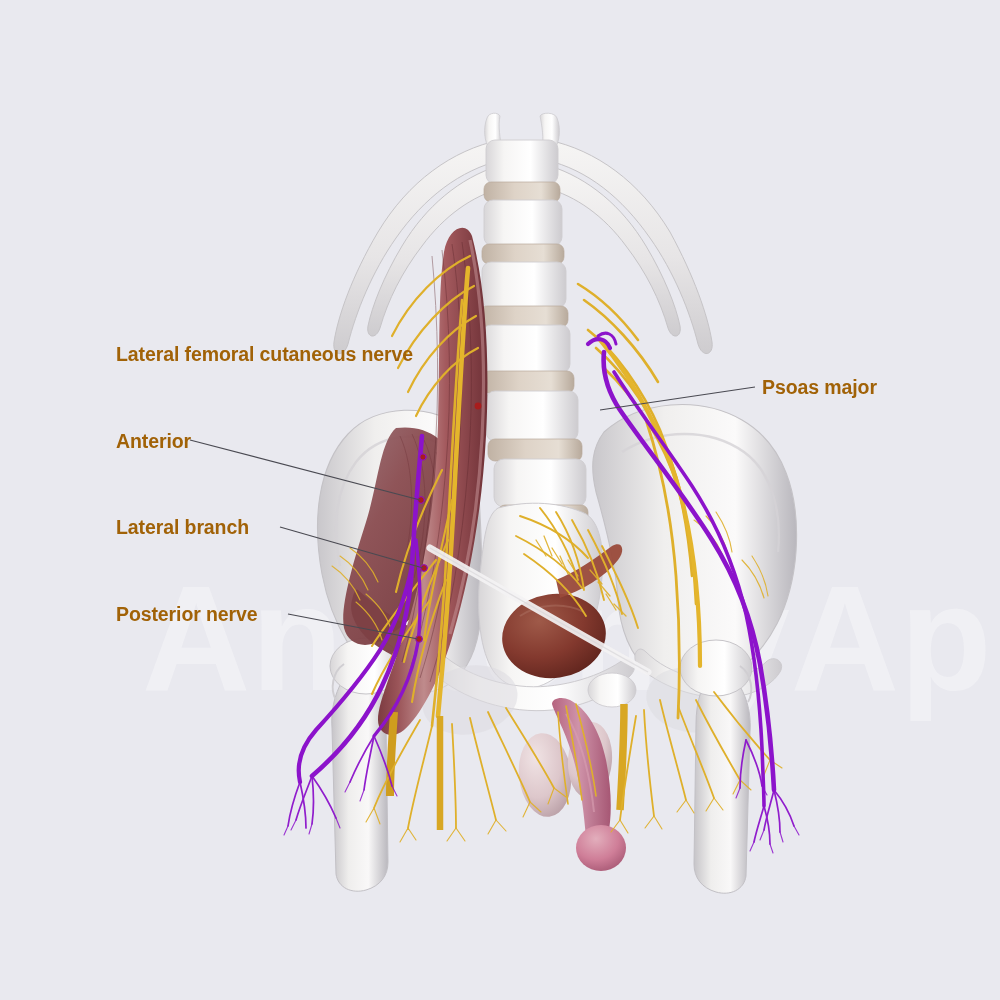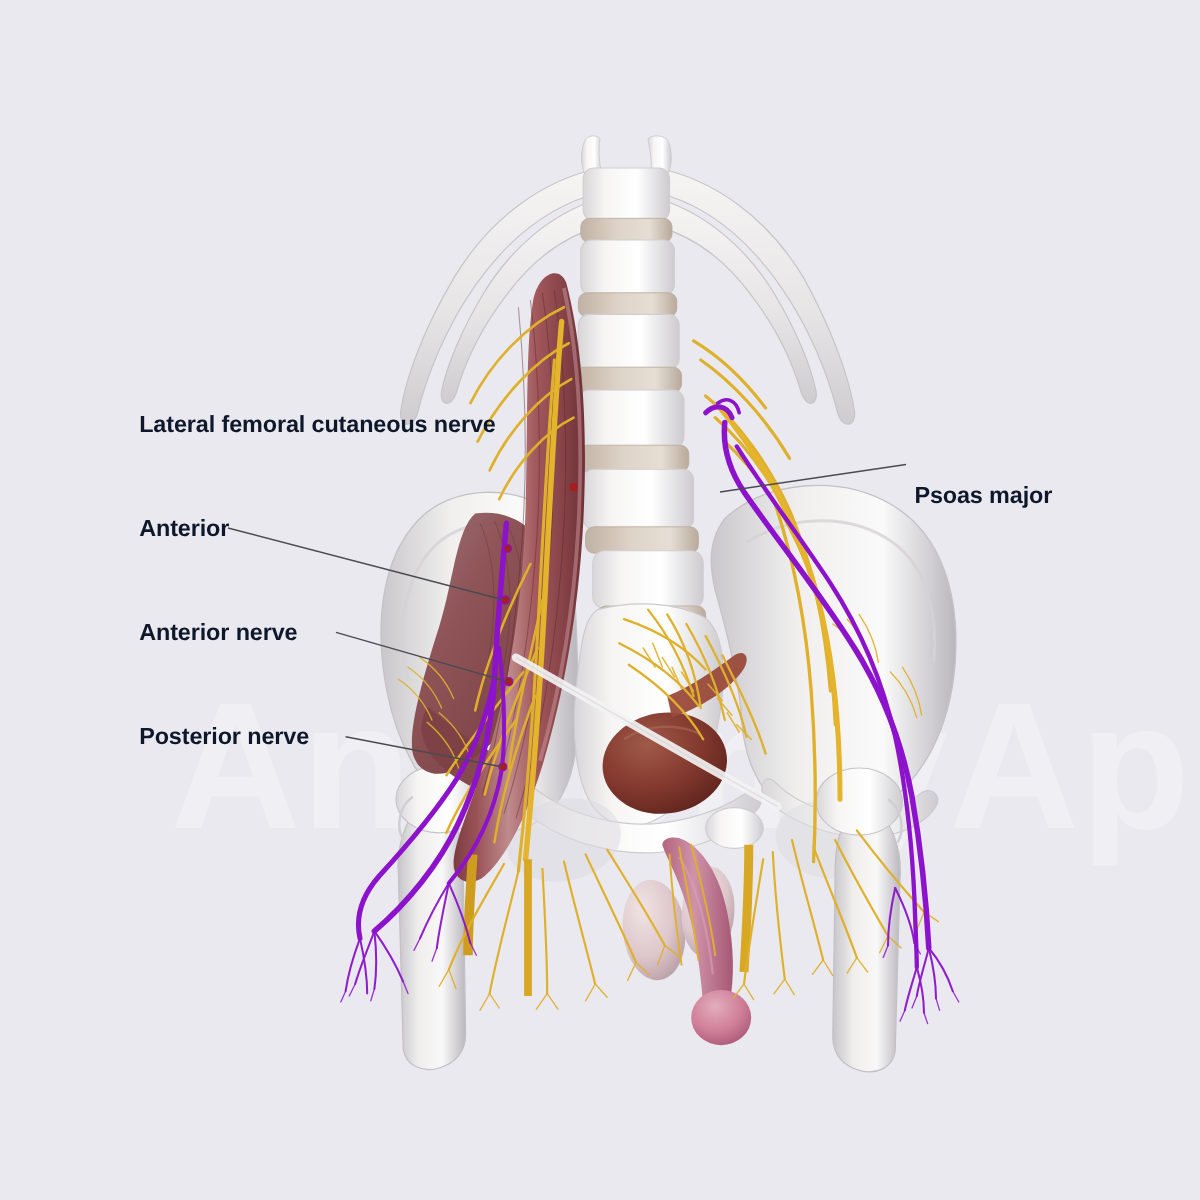--- a/index.html
+++ b/index.html
@@ -30,25 +30,25 @@
     fill: #ffffff;
     opacity: .55;
     letter-spacing: 1px;
   }
   .anno-label {
     position: absolute;
     font-family: "Liberation Sans", sans-serif;
     font-weight: 700;
     font-size: 19.5px;
     letter-spacing: -0.1px;
-    color: #0f172a;
+    color: #a16207;
     white-space: nowrap;
     line-height: 1;
   }
-  .anno-label.right-side { text-align: left; margin-top: 26px; }
+  .anno-label.right-side { text-align: left; }
   #leaders { position: absolute; inset: 0; width: 1000px; height: 1000px; pointer-events: none; }
   .leader { stroke: #4a4a52; stroke-width: 1.25; fill: none; }
 </style>
 </head>
 <body>
 
 <div id="stage">
 
   <svg id="figure-svg" viewBox="0 0 1000 1000">
     <defs>
@@ -392,19 +392,19 @@
     <line class="leader" x1="190" y1="440" x2="420" y2="500"></line>
     <line class="leader" x1="280" y1="527" x2="423" y2="568"></line>
     <line class="leader" x1="288" y1="614" x2="418" y2="639"></line>
     <line class="leader" x1="755" y1="387" x2="600" y2="410"></line>
   </svg>
 
   <div class="anno-label" style="left:116px; top:345px;">Lateral femoral cutaneous nerve</div>
 
   <div class="anno-label" style="left:116px; top:432px;">Anterior</div>
 
-  <div class="anno-label" style="left:116px; top:518px;">Anterior nerve</div>
+  <div class="anno-label" style="left:116px; top:518px;">Lateral branch</div>
 
   <div class="anno-label" style="left:116px; top:605px;">Posterior nerve</div>
 
   <div class="anno-label right-side" style="left:762px; top:378px;">Psoas major</div>
 
 </div>
 
 </body></html>

